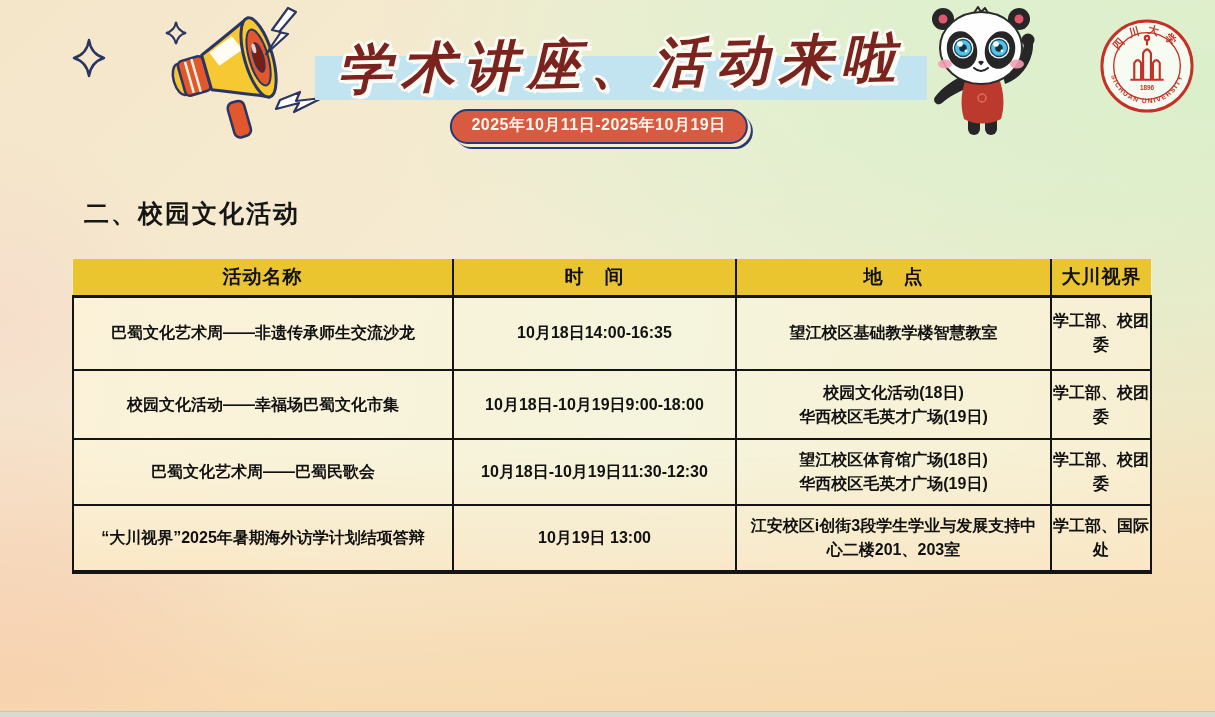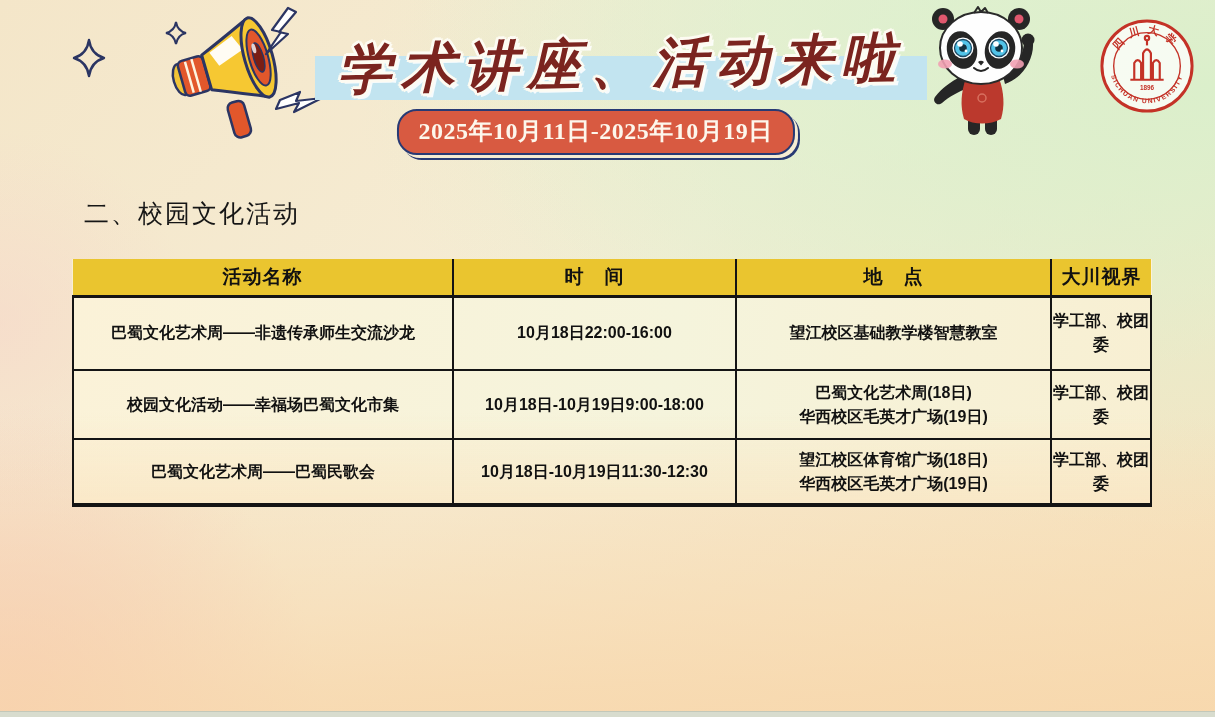--- a/index.html
+++ b/index.html
@@ -34,30 +34,30 @@
       3px 0 0 #FDFBF2, -3px 0 0 #FDFBF2, 0 3px 0 #FDFBF2, 0 -3px 0 #FDFBF2,
       4px 4px 0 rgba(255,255,255,0.85);
   }
   .date-badge {
     position:absolute; left:50%; transform:translateX(-53%); top:109px;
     background:#D85A41; border:2px solid #283A74; border-radius:20px;
     padding:4px 20px 6px 20px; white-space:nowrap;
     box-shadow: 3px 3px 0 0 #F6ECD2, 5px 5px 0 0 #283A74;
   }
   .date-badge span {
-    font-family:Liberation Serif, serif; font-weight:bold; font-size:24px;
+    font-family:Liberation Sans, sans-serif; font-weight:bold; font-size:16px;
     color:#FDF7EC; letter-spacing:0.5px;
   }
   .panda { position:absolute; left:918px; top:6px; }
   .uni-logo { position:absolute; left:1098px; top:17px; }
 
   
   .section-title {
     position:absolute; left:84px; top:197px;
-    font-size:25px; font-weight:normal; color:#161616; letter-spacing:2px;text-align:right;
+    font-size:25px; font-weight:bold; color:#161616; letter-spacing:2px;text-align:right;
   }
 
   
   .tbl-wrap { position:absolute; left:72px; top:259px; }
   table {
     border-collapse:collapse; table-layout:fixed; width:1078px;
     background:
       linear-gradient(180deg, rgba(255,255,255,0) 62%, rgba(250,224,186,0.55) 100%),
       linear-gradient(100deg, #FBF2D8 0%, #F5F4DC 55%, #F8EFD2 100%);
   }
@@ -209,39 +209,47 @@
         <tr>
           <th>活动名称</th>
           <th>时　间</th>
           <th>地　点</th>
           <th>大川视界</th>
         </tr>
       </thead>
       <tbody>
         <tr class="r1">
           <td>巴蜀文化艺术周——非遗传承师生交流沙龙</td>
-          <td>10月18日22:00-16:00</td>
+          <td>10月18日14:00-16:35</td>
           <td>望江校区基础教学楼智慧教室</td>
           <td class="org">学工部、校团
 委</td>
         </tr>
         <tr class="r2">
           <td>校园文化活动——幸福场巴蜀文化市集</td>
           <td>10月18日-10月19日9:00-18:00</td>
-          <td>巴蜀文化艺术周(18日)
+          <td>校园文化活动(18日)
 华西校区毛英才广场(19日)</td>
           <td class="org">学工部、校团
 委</td>
         </tr>
         <tr class="r3">
           <td>巴蜀文化艺术周——巴蜀民歌会</td>
           <td>10月18日-10月19日11:30-12:30</td>
           <td>望江校区体育馆广场(18日)
 华西校区毛英才广场(19日)</td>
           <td class="org">学工部、校团
 委</td>
         </tr>
+        <tr class="r4">
+          <td>“大川视界”2025年暑期海外访学计划结项答辩</td>
+          <td>10月19日 13:00</td>
+          <td>江安校区i创街3段学生学业与发展支持中
+心二楼201、203室</td>
+          <td class="org">学工部、国际
+处</td>
+        </tr>
       </tbody>
     </table>
   </div>
 
   <div class="bottom-strip"></div>
 </div>
 
 </body></html>

